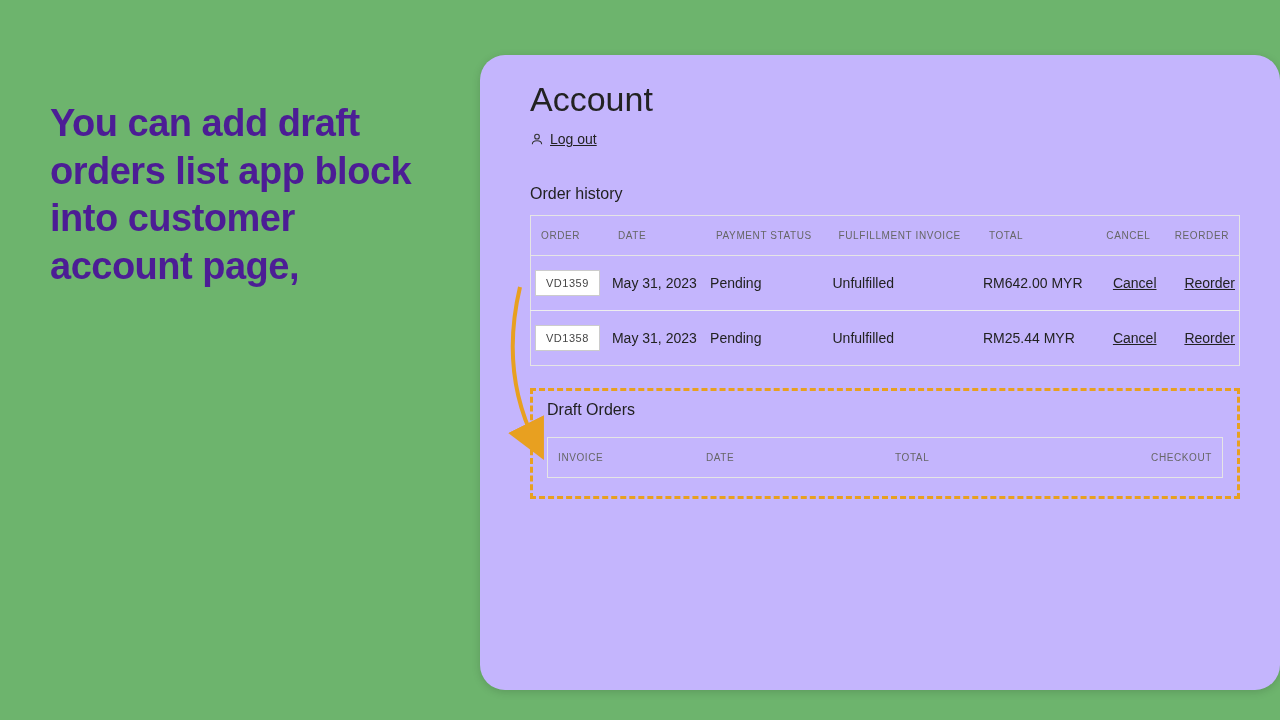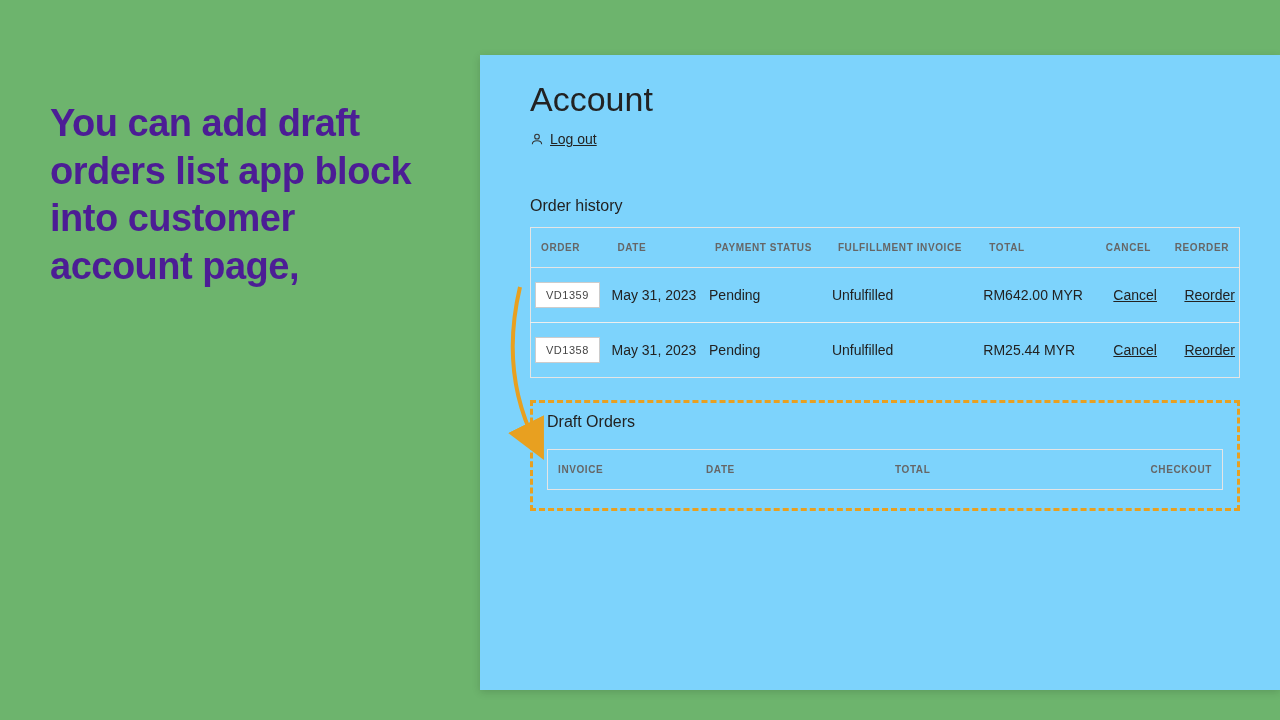--- a/index.html
+++ b/index.html
@@ -21,38 +21,39 @@
     font-size: 38px;
     line-height: 1.25;
     letter-spacing: -0.5px;
   }
   .account-panel {
     position: absolute;
     left: 480px;
     top: 55px;
     width: 800px;
     height: 635px;
-    background: #7dd3fc;
+    background: #c4b5fd;
     box-shadow: 0 2px 8px rgba(0,0,0,0.15);
     padding: 25px 40px 0 50px;
     overflow: hidden;
+    border-radius: 25px;
   }
   .account-title {
     font-size: 34px;
     font-weight: 500;
     color: #222;
     margin-bottom: 12px;
   }
   .logout-row {
     display: flex;
     align-items: center;
     gap: 6px;
     font-size: 14px;
     color: #222;
-    margin-bottom: 50px;
+    margin-bottom: 38px;
   }
   .logout-row .icon {
     width: 14px; height: 14px;
   }
   .logout-link { text-decoration: underline; cursor: pointer; }
   .section-title {
     font-size: 16px;
     font-weight: 400;
     color: #222;
     margin-bottom: 12px;
@@ -62,21 +63,21 @@
     border-collapse: collapse;
     border: 1px solid #e5e5e5;
     font-size: 14px;
     color: #222;
   }
   thead th {
     text-align: left;
     font-size: 10px;
     letter-spacing: 0.6px;
     color: #666;
-    font-weight: 700;
+    font-weight: 400;
     padding: 14px 10px;
     border-bottom: 1px solid #e5e5e5;
     margin-top: 19px;
   }
   thead th:last-child, thead th.right { text-align: right; }
   tbody td {
     padding: 14px 4px;
     border-bottom: 1px solid #eee;
     vertical-align: middle;
   }

